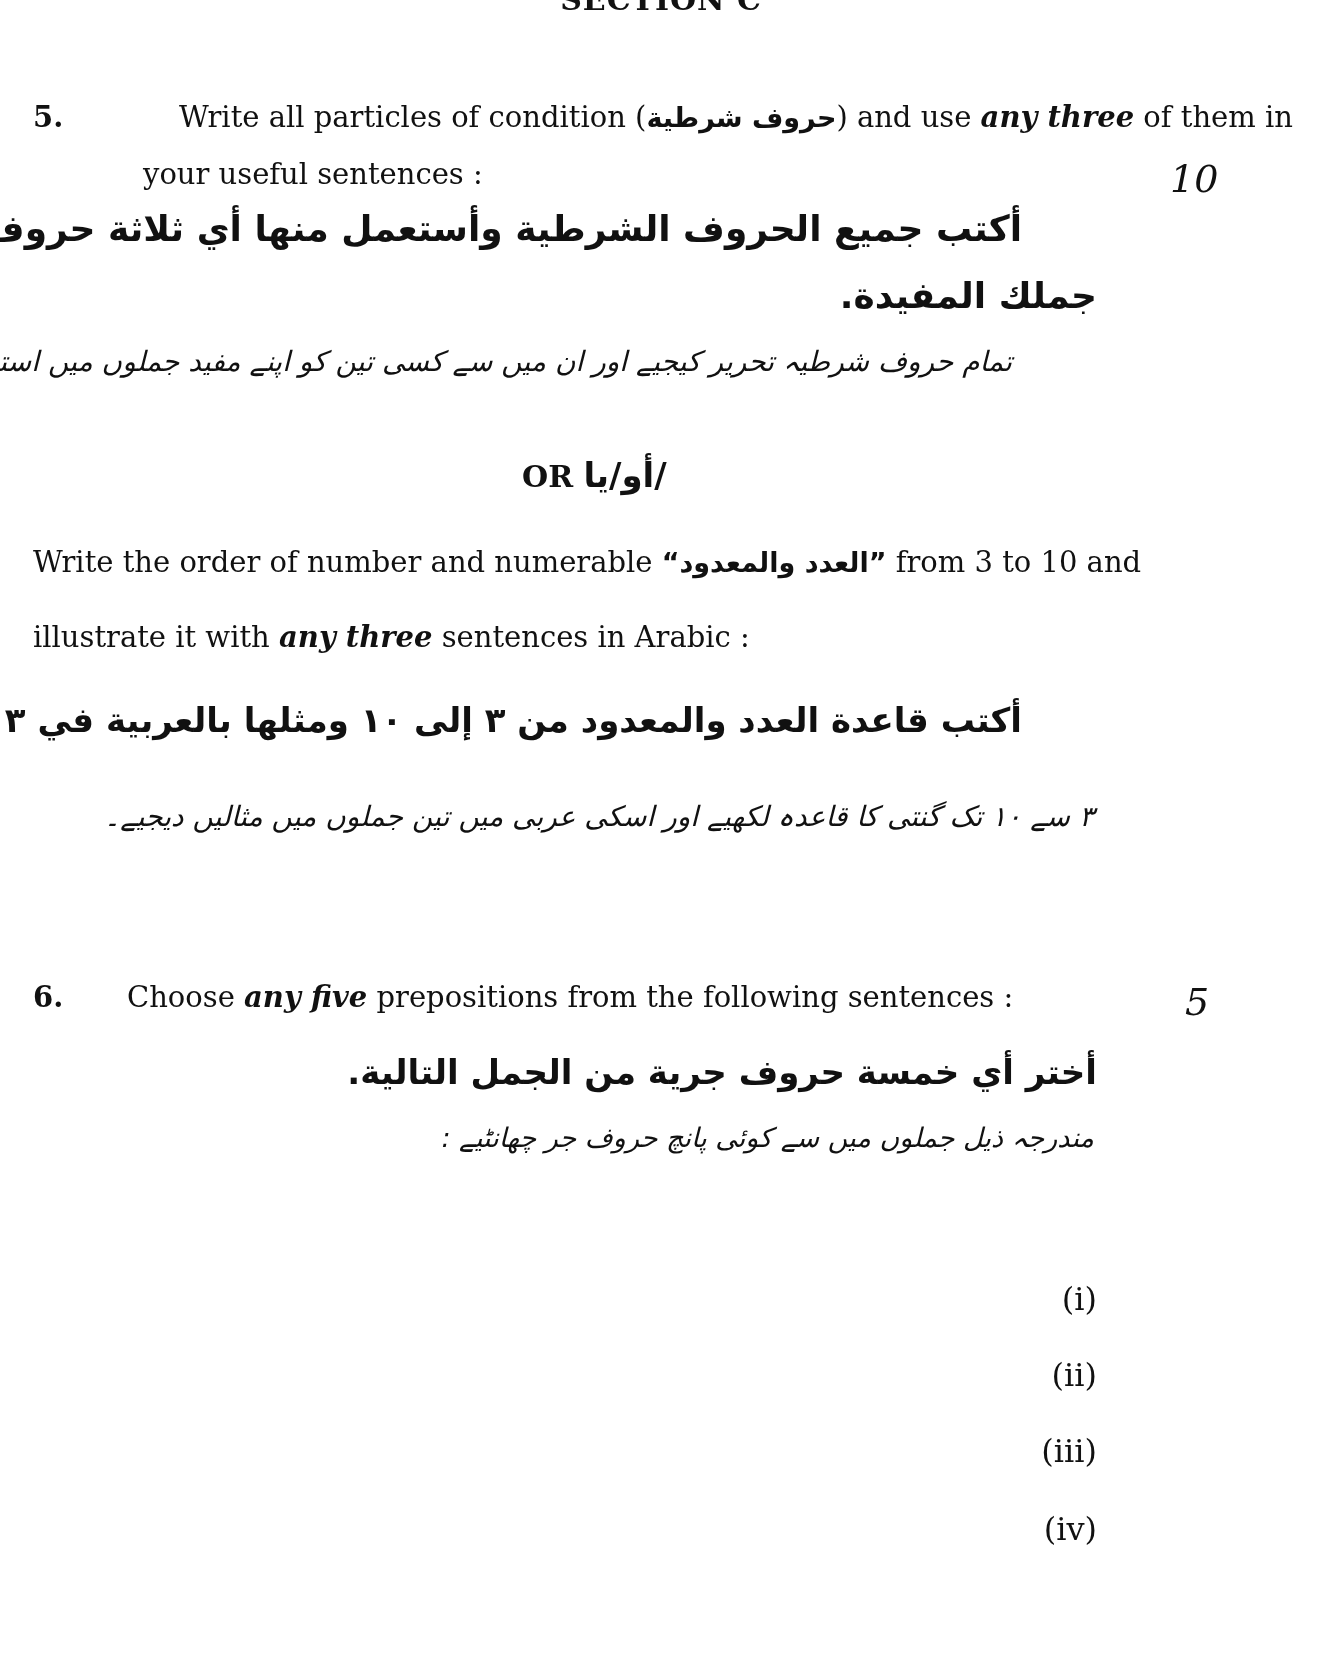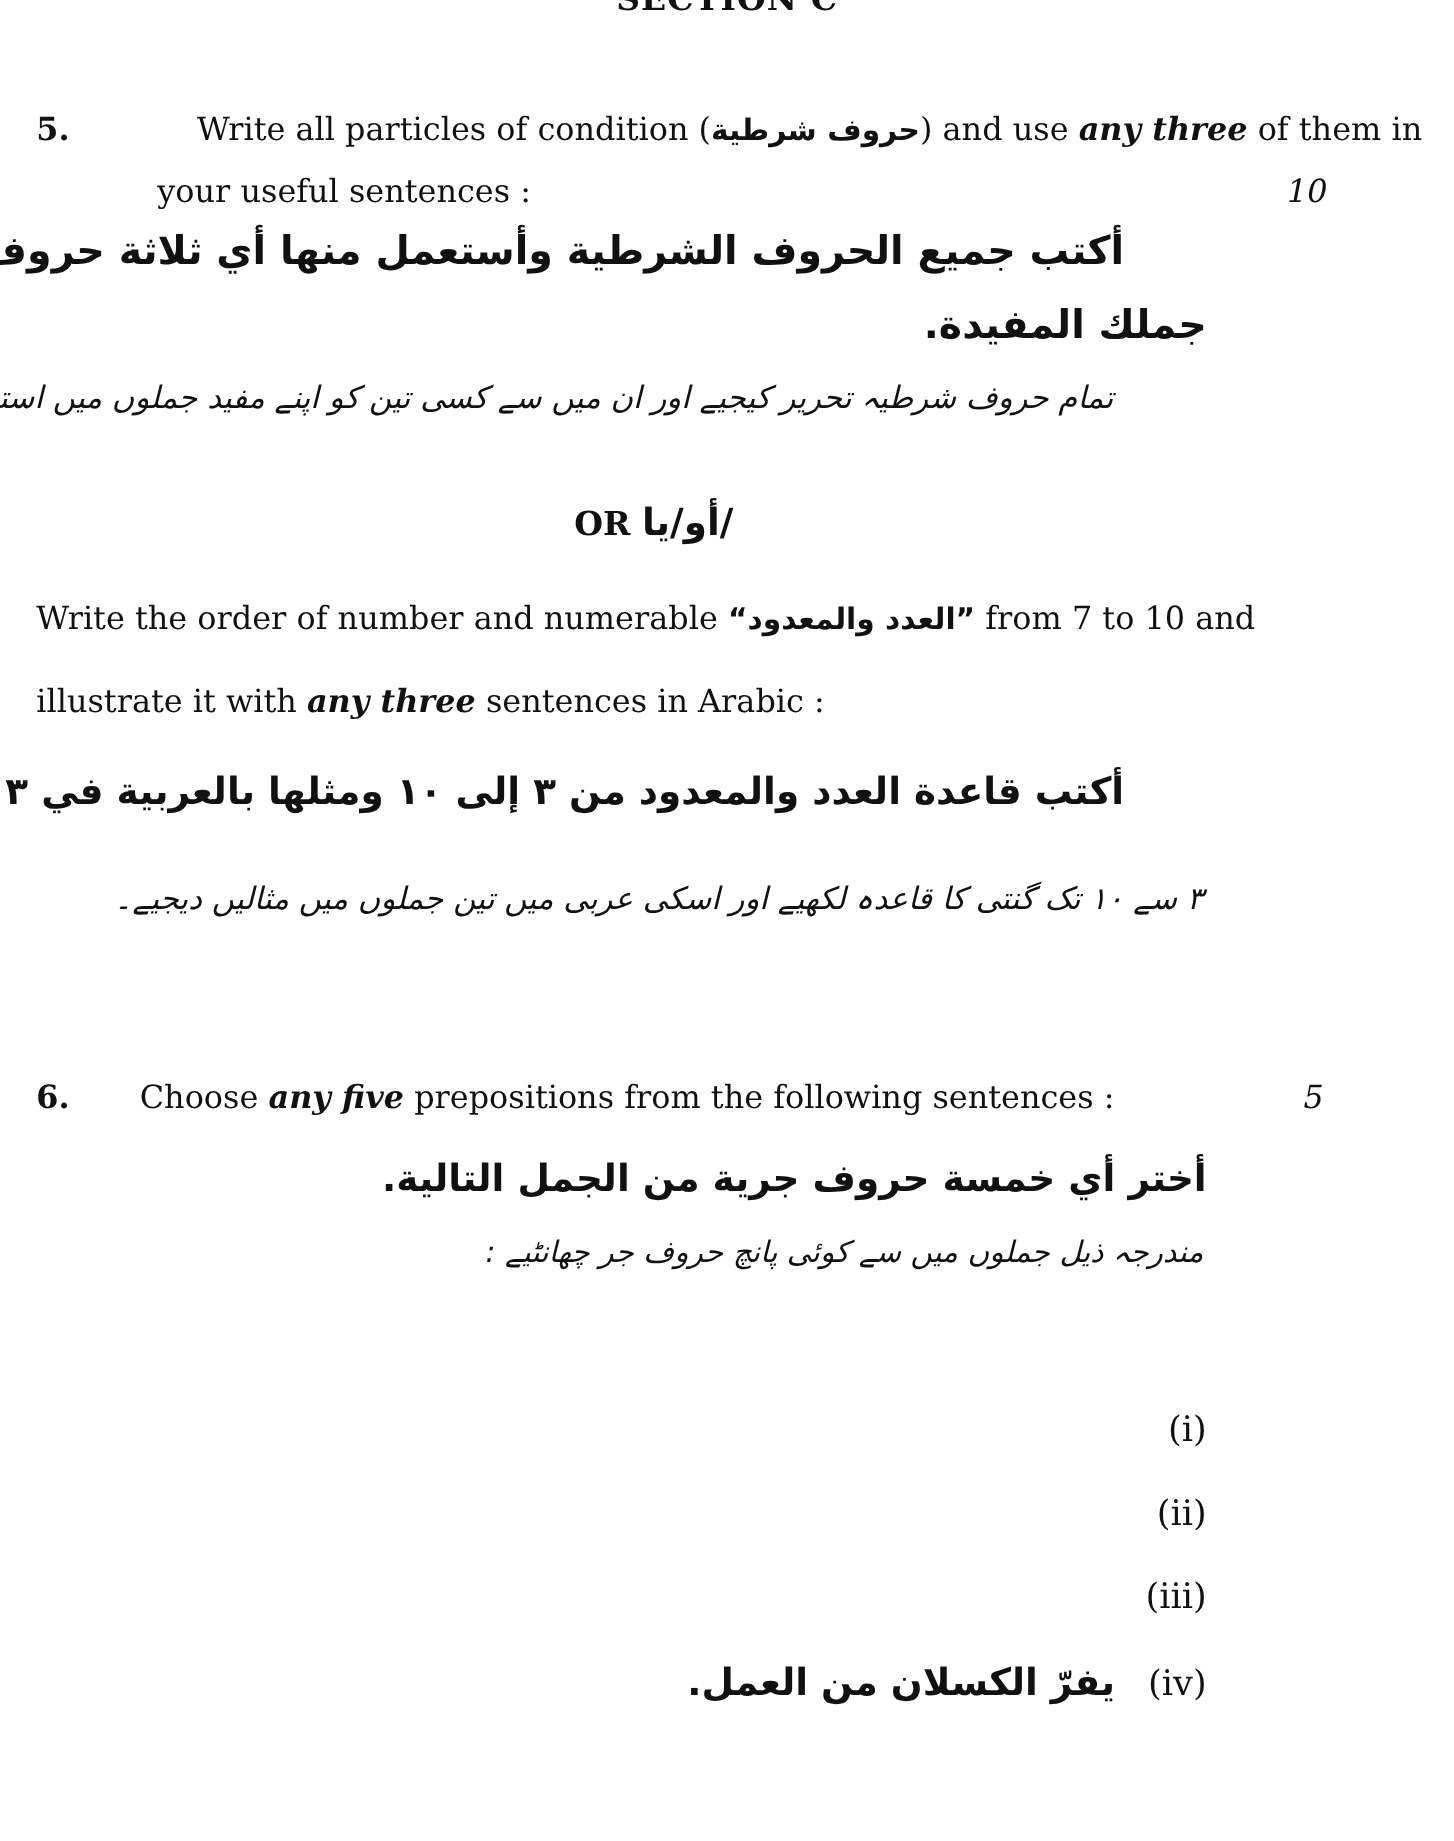--- a/index.html
+++ b/index.html
@@ -8,21 +8,21 @@
     font-family: "DejaVu Serif", "Liberation Serif", serif;
     color: #111111;
   }
   .abs { position: absolute; }
   .section-title {
     left: 0; width: 1322px; top: -18px; text-align: center;
     font-weight: bold; font-size: 30px; letter-spacing: 1px;
   }
   .qnum { font-weight: bold; font-size: 29px; }
   .en { font-size: 29px; white-space: nowrap; }
-  .marks { font-size: 29px; font-style: italic; }
+  .marks { font-size: 38px; font-style: italic; }
   .ar {
     direction: rtl; text-align: right; white-space: nowrap;
     font-family: "DejaVu Sans", "Liberation Sans", sans-serif;
     font-weight: bold;
   }
   .ur {
     direction: rtl; text-align: right; white-space: nowrap;
     font-family: "DejaVu Sans", "Liberation Sans", sans-serif;
     font-style: italic;
   }
@@ -50,21 +50,21 @@
 <div class="abs ar" style="right:300px; top:208px; font-size:36px;">أكتب جميع الحروف الشرطية وأستعمل منها أي ثلاثة حروف في</div>
 <div class="abs ar" style="right:225px; top:275px; font-size:36px;">جملك المفيدة.</div>
 <div class="abs ur" style="right:310px; top:345px; font-size:28px;">تمام حروف شرطیہ تحریر کیجیے اور ان میں سے کسی تین کو اپنے مفید جملوں میں استعمال کیجیے۔</div>
 
 <div class="abs or-line" style="left:485px; top:455px;">
   <span>OR</span>
   <span class="ar-inline" style="font-size:34px;">أو/یا/</span>
 </div>
 
 <div class="abs en" style="left:33px; top:545px;">
-  <span>Write  the order of number and numerable </span><span class="ar-inline">“العدد والمعدود”</span><span>  from 7 to 10 and</span>
+  <span>Write  the order of number and numerable </span><span class="ar-inline">“العدد والمعدود”</span><span>  from 3 to 10 and</span>
 </div>
 <div class="abs en" style="left:33px; top:620px;">
   <span>illustrate it with </span><span class="bi">any three</span><span> sentences in Arabic :</span>
 </div>
 <div class="abs ar" style="right:300px; top:700px; font-size:34px;">أكتب قاعدة العدد والمعدود من ٣ إلى ١٠ ومثلها بالعربية في ٣ جمل.</div>
 <div class="abs ur" style="right:228px; top:800px; font-size:28px;">٣ سے ١٠ تک گنتی کا قاعدہ لکھیے اور اسکی عربی میں تین جملوں میں مثالیں دیجیے۔</div>
 
 <div class="abs qnum" style="left:33px; top:980px;">6.</div>
 <div class="abs en" style="left:127px; top:980px;">
   <span>Choose </span><span class="bi">any five</span><span> prepositions from the following sentences :</span>
@@ -78,14 +78,13 @@
   <span class="item-num">(i)</span>
 </div>
 <div class="abs" style="right:225px; top:1356px; display:flex; flex-direction:row-reverse; align-items:center; gap:30px;">
   <span class="item-num">(ii)</span>
 </div>
 <div class="abs" style="right:225px; top:1432px; display:flex; flex-direction:row-reverse; align-items:center; gap:30px;">
   <span class="item-num">(iii)</span>
 </div>
 <div class="abs" style="right:225px; top:1510px; display:flex; flex-direction:row-reverse; align-items:center; gap:30px;">
   <span class="item-num">(iv)</span>
-  <span class="ar item-ar">يفرّ الكسلان من العمل.</span>
 </div>
 
 </body></html>

